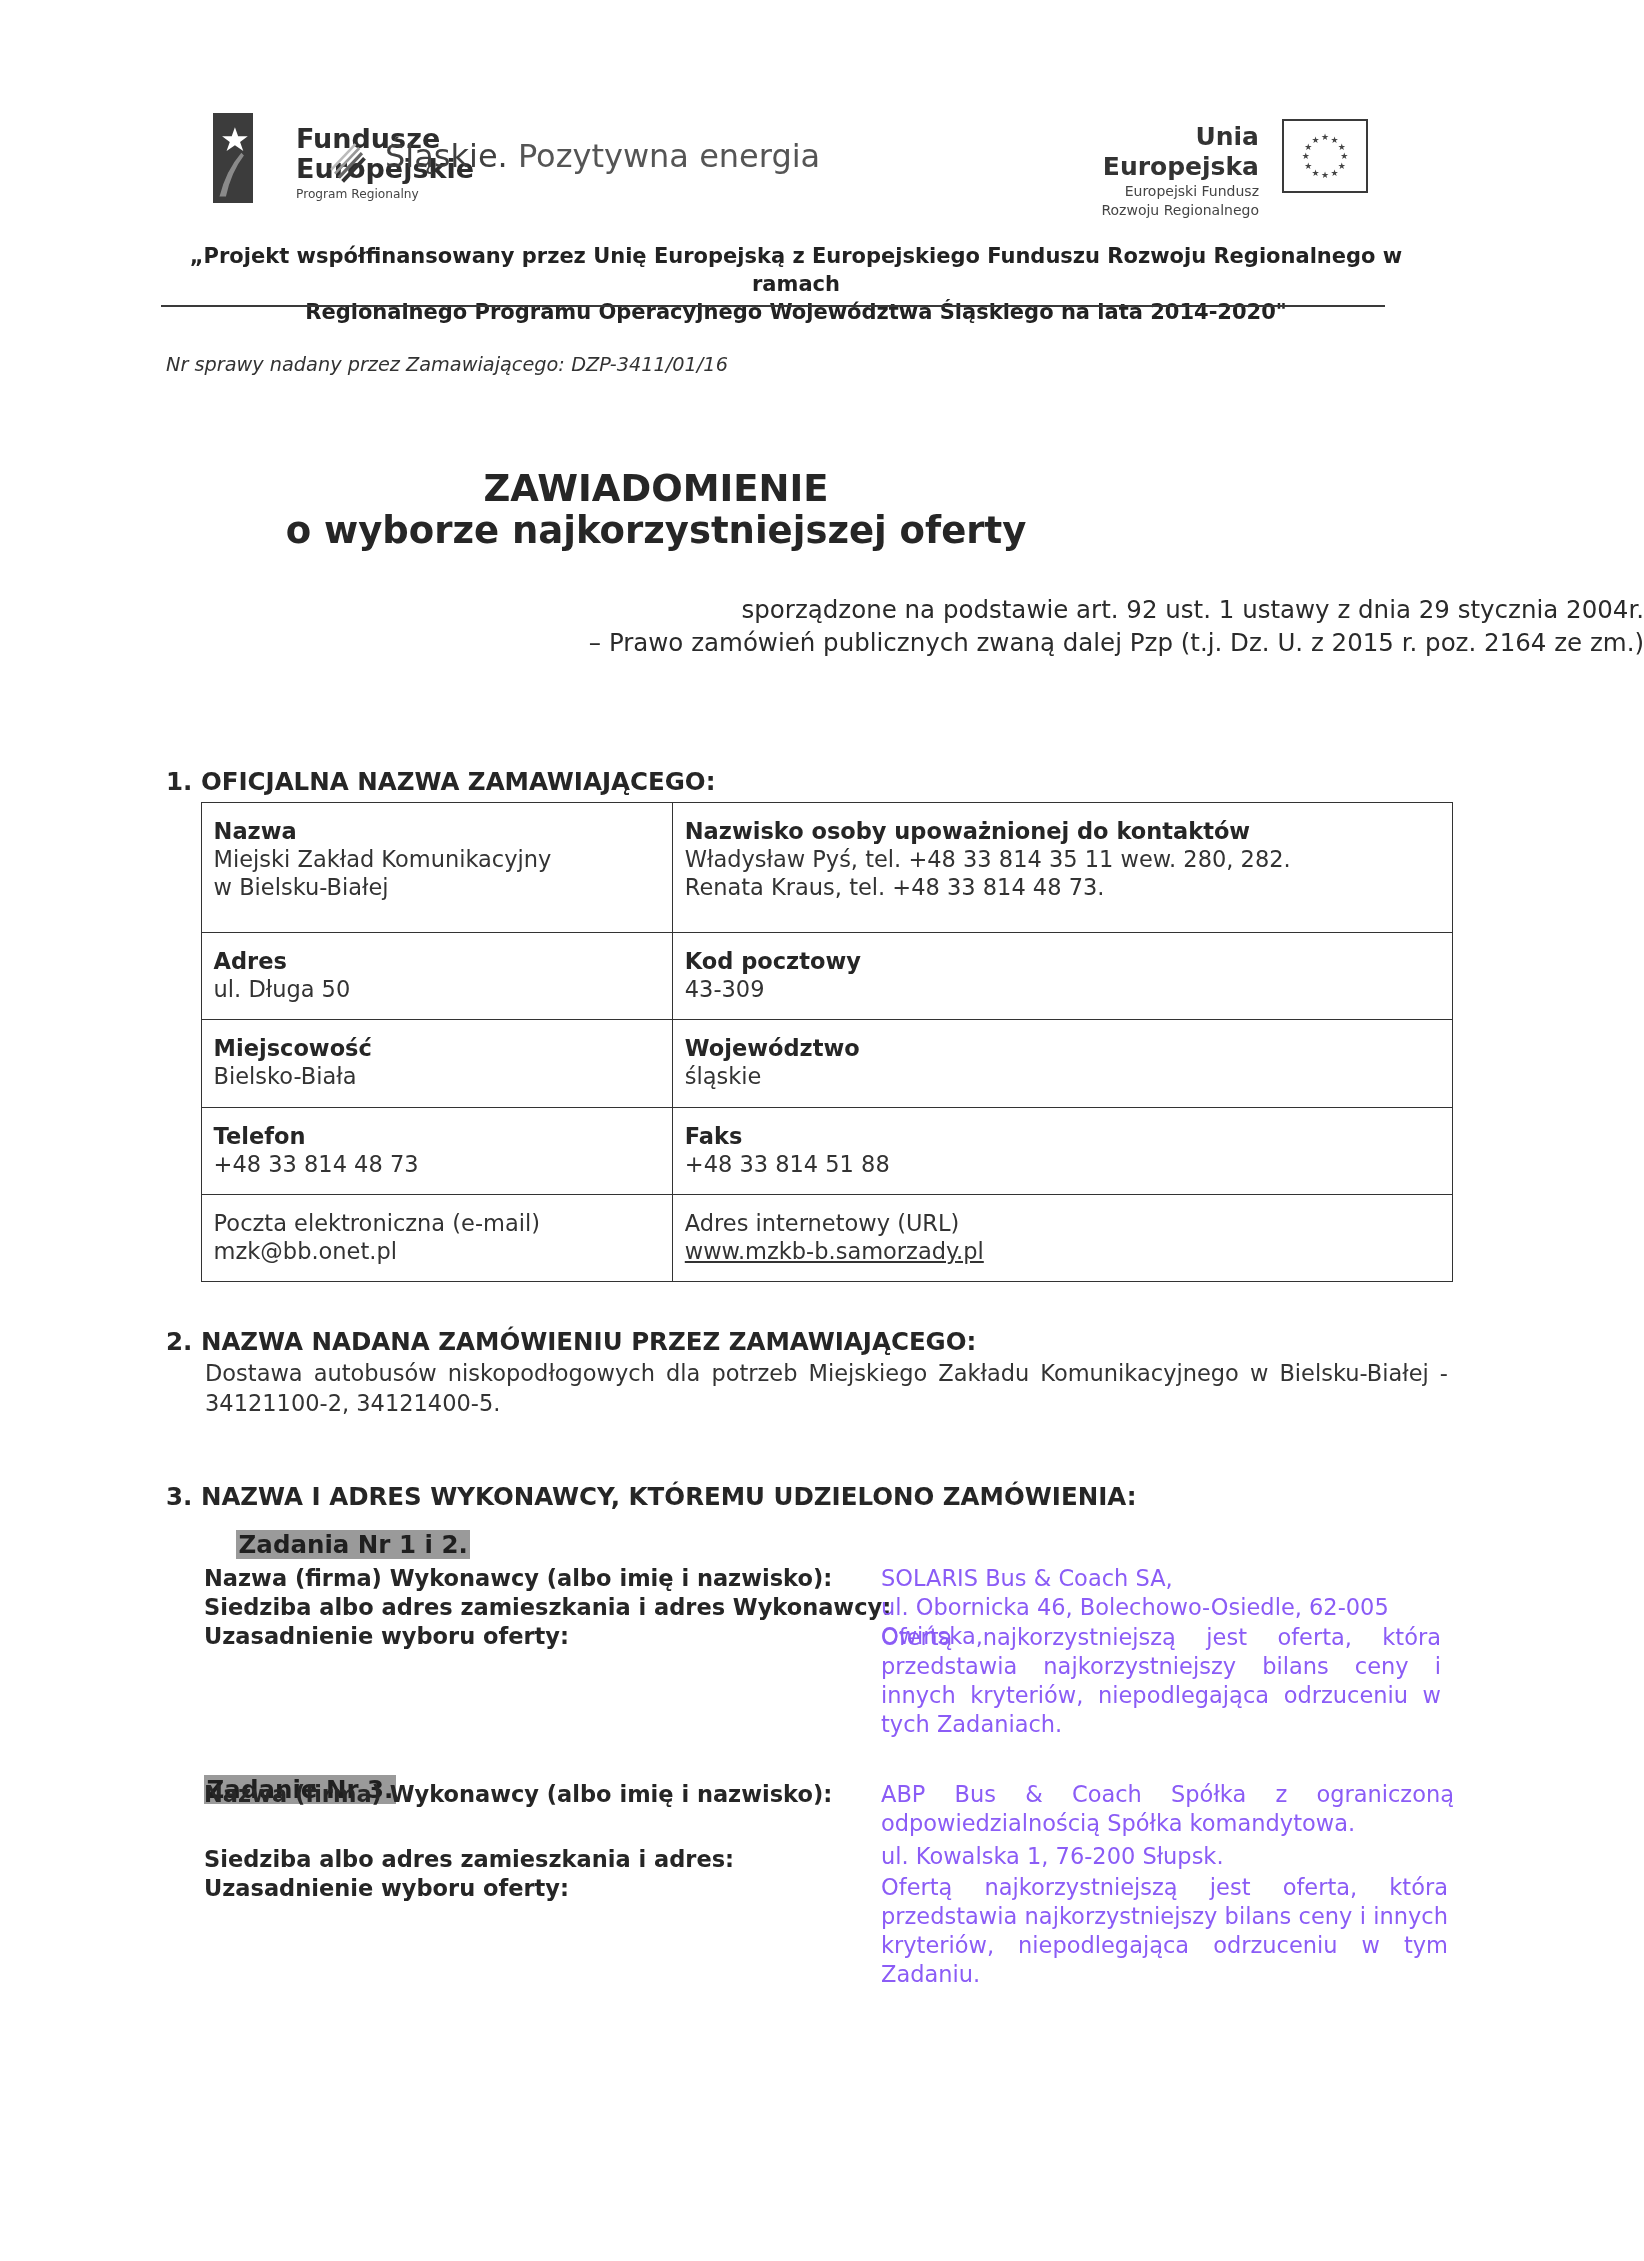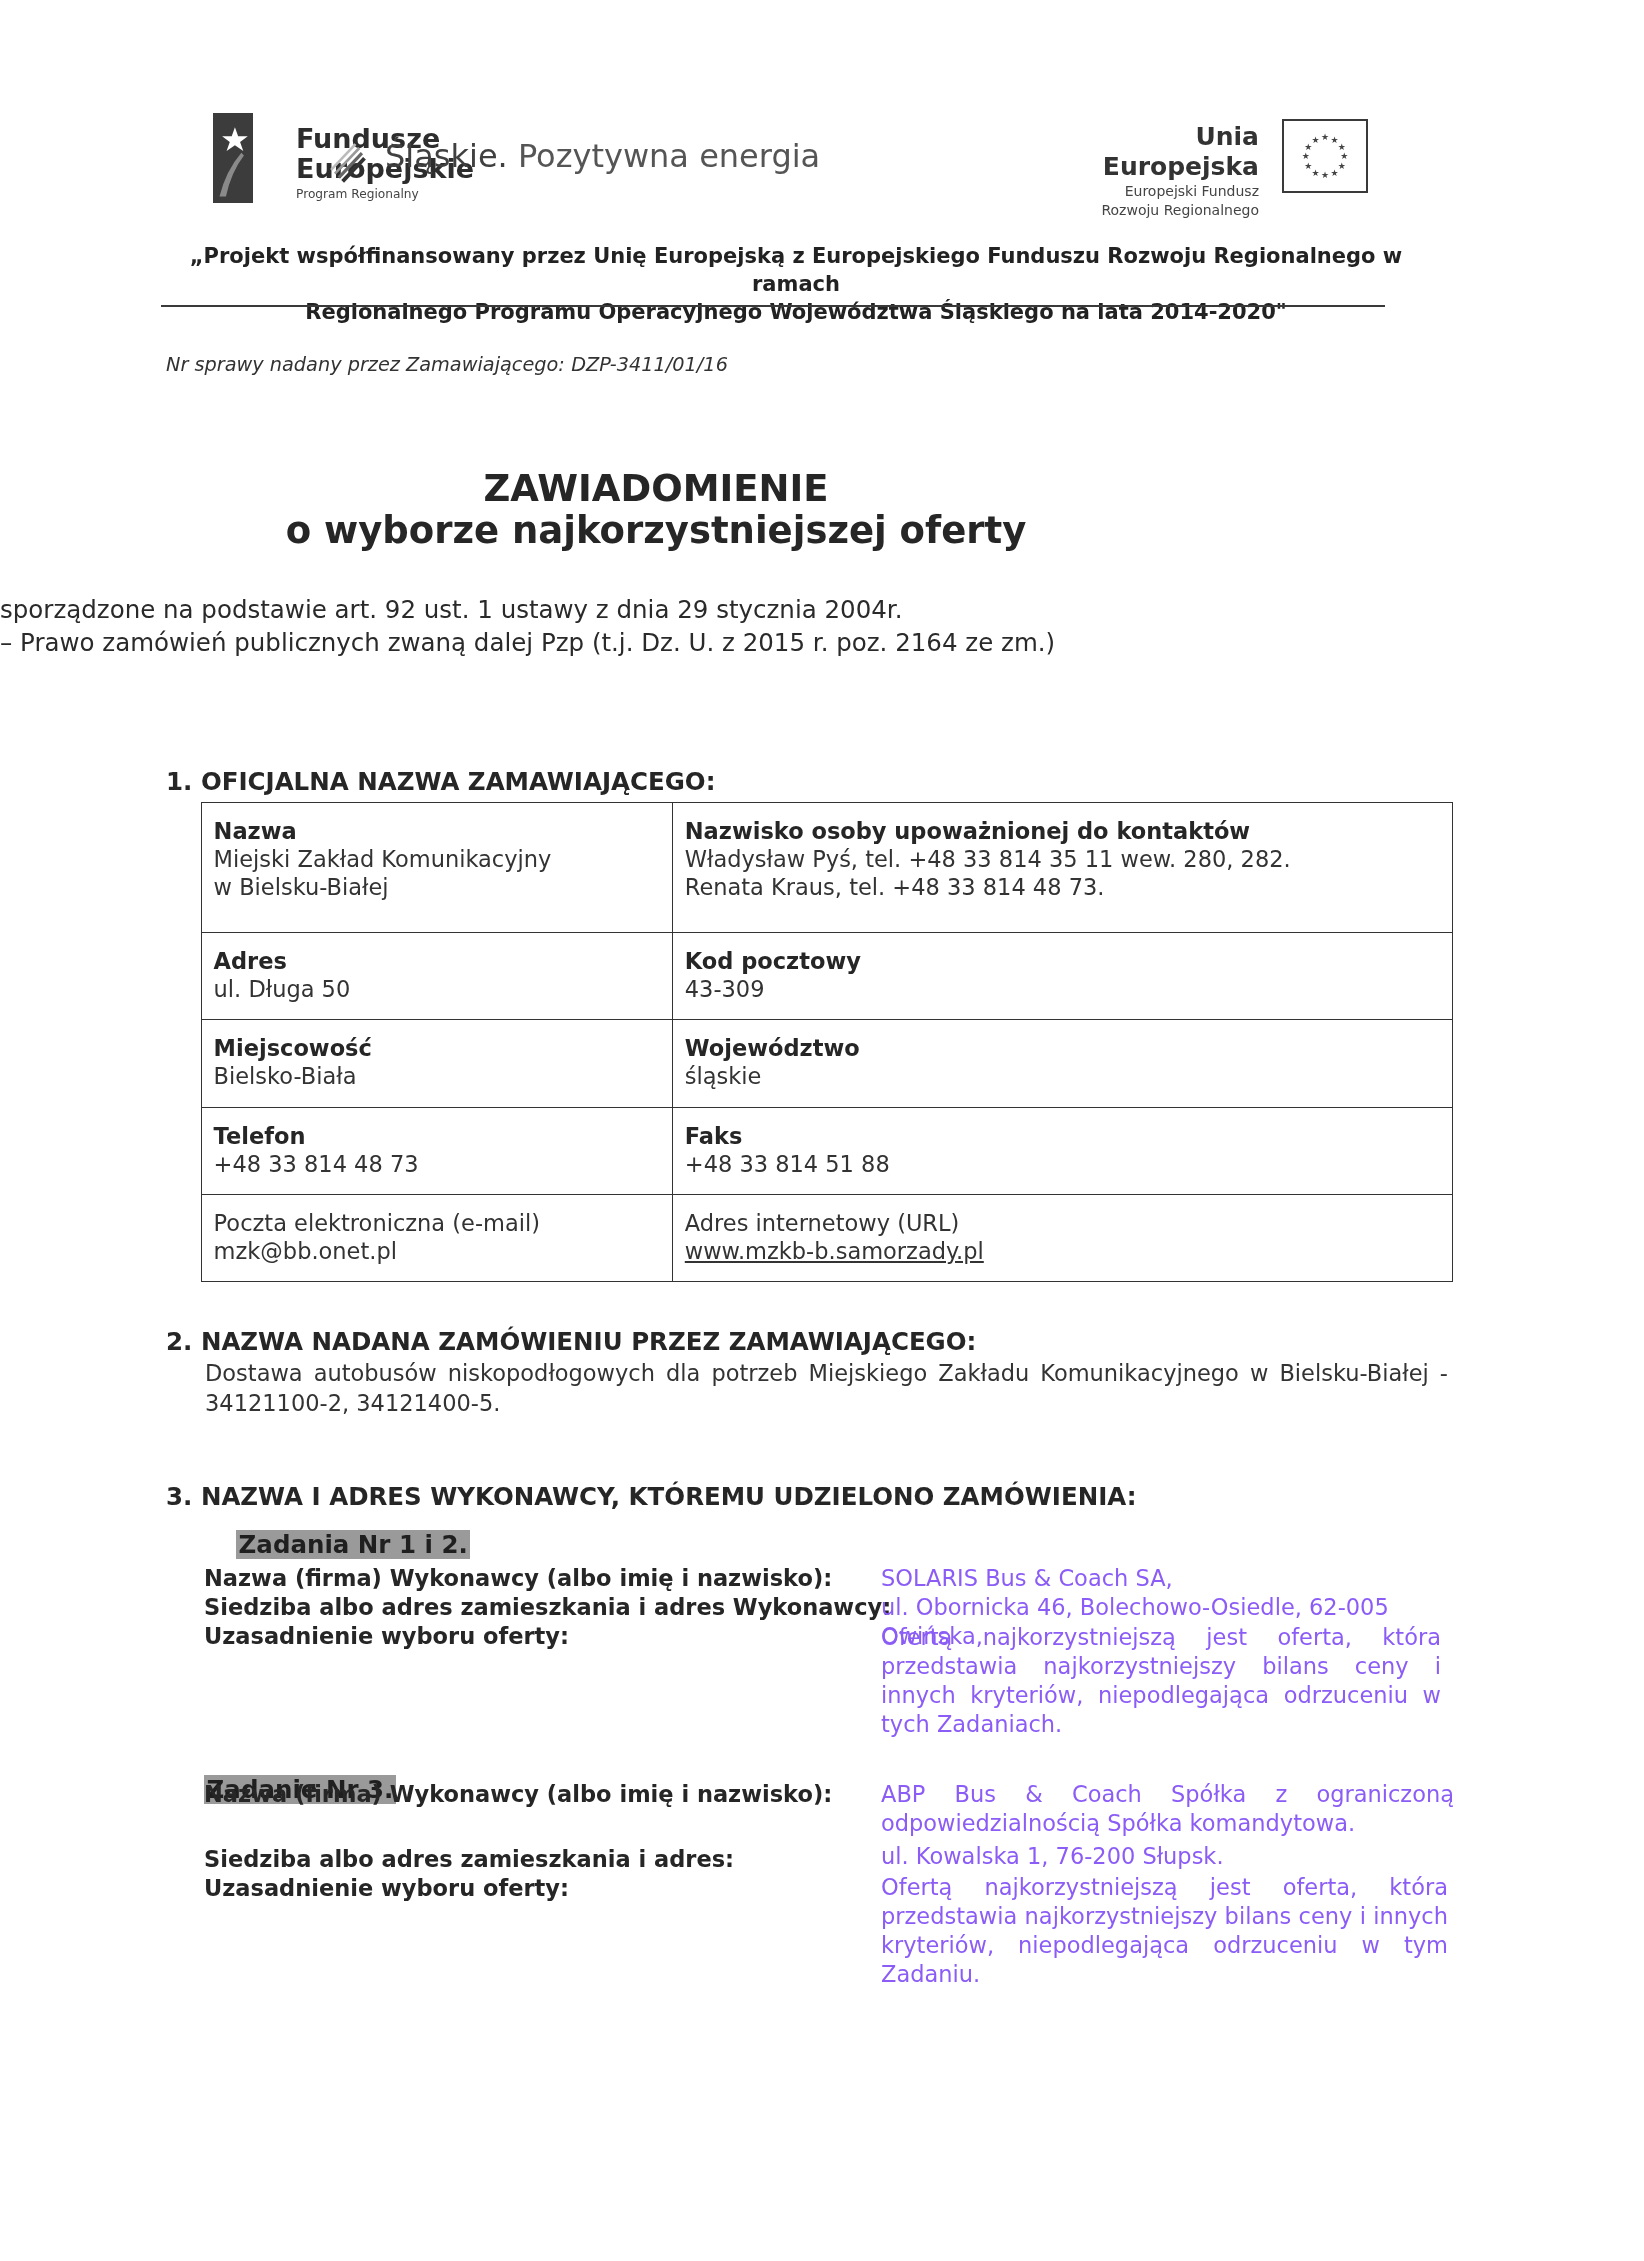--- a/index.html
+++ b/index.html
@@ -32,21 +32,21 @@
   .rule { left: 161px; top: 305px; width: 1224px; height: 1.9px; background: #3a3a3a; }
 
   .case { left: 166px; top: 353px; font-size: 19.3px; font-style: italic; color: #333; white-space: nowrap; }
   .case span { margin-left: 6.4px; }
 
   
   .title { left: 0; width: 1312px; text-align: center; font-weight: bold; color: #262626; }
   .title1 { top: 467px; font-size: 37px; }
   .title2 { top: 509px; font-size: 37px; }
 
-  .legal { left: 0; width: 1644px; text-align: left; font-size: 24.5px; color: #2a2a2a; line-height: 33px; }
+  .legal { left: 0; width: 1644px; text-align: right; font-size: 24.5px; color: #2a2a2a; line-height: 33px; }
   .legal1 { top: 593px; }
   .legal2 { top: 626px; }
 
   
   .sec { font-size: 24.5px; font-weight: bold; color: #262626; white-space: nowrap; }
   .sec1 { left: 166px; top: 767px; }
   .sec2 { left: 166px; top: 1327px; }
   .sec3 { left: 166px; top: 1482px; }
 
   

